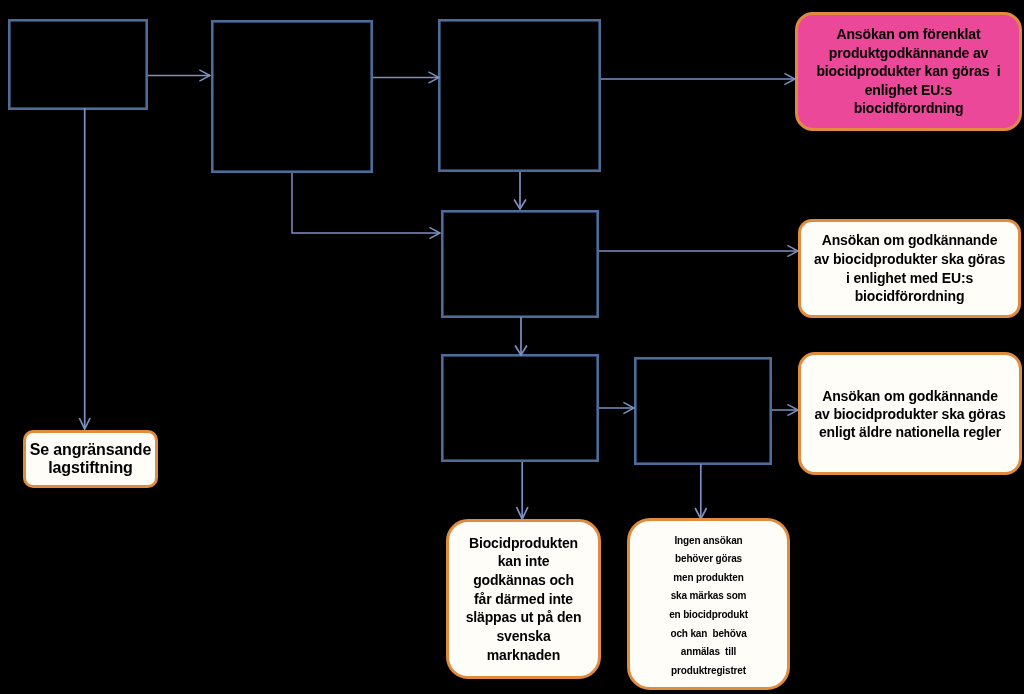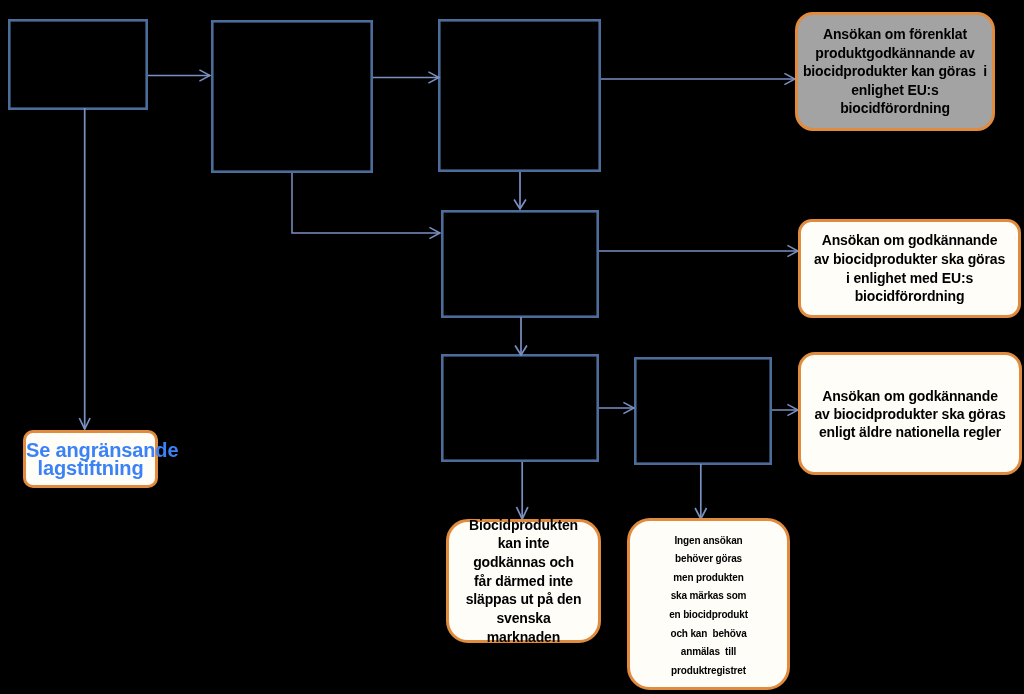--- a/index.html
+++ b/index.html
@@ -76,43 +76,43 @@
       <polyline class="conn" points="522.2,462 522.2,519" stroke-width="1.7" stroke="#7b90c2"></polyline>
       <path class="conn" d="M 516.5 507 L 522.2 519 L 527.9000000000001 507" stroke-width="1.7" stroke="#7b90c2"></path>
     </g>
     <g>
       <polyline class="conn" points="700.8,464 700.8,519" stroke-width="1.7" stroke="#7b90c2"></polyline>
       <path class="conn" d="M 695.0999999999999 508 L 700.8 519 L 706.5 508" stroke-width="1.7" stroke="#7b90c2"></path>
     </g>
   </svg>
 
   <div id="callouts-layer">
-    <div class="callout" style="left: 795px; top: 12px; width: 200px; height: 119px; border-radius: 18px; line-height: 18.5px; font-size: 14px; background-color: #a3a3a3; border-color: rgb(224, 139, 62); color: rgb(0, 0, 0);">
+    <div class="callout" style="left: 795px; top: 12px; width: 227px; height: 119px; border-radius: 18px; line-height: 18.5px; font-size: 14px; background-color: #ec4899; border-color: rgb(224, 139, 62); color: rgb(0, 0, 0);">
       <span class="ctext">Ansökan om förenklat
 produktgodkännande av
 biocidprodukter kan göras  i
 enlighet EU:s
 biocidförordning</span>
     </div>
     <div class="callout" style="left: 798px; top: 219px; width: 223px; height: 99px; border-radius: 14px; line-height: 18.7px; font-size: 14px; background-color: rgb(255, 253, 248); border-color: rgb(224, 139, 62); color: rgb(0, 0, 0);">
       <span class="ctext">Ansökan om godkännande
 av biocidprodukter ska göras
 i enlighet med EU:s
 biocidförordning</span>
     </div>
     <div class="callout" style="left: 798px; top: 352px; width: 224px; height: 123px; border-radius: 17px; line-height: 18px; font-size: 14px; background-color: rgb(255, 253, 248); border-color: rgb(224, 139, 62); color: rgb(0, 0, 0);">
       <span class="ctext">Ansökan om godkännande
 av biocidprodukter ska göras
 enligt äldre nationella regler</span>
     </div>
-    <div class="callout" style="left: 23px; top: 430px; width: 135px; height: 58px; border-radius: 10px; line-height: 18px; font-size: 20px; background-color: rgb(255, 253, 248); border-color: rgb(224, 139, 62); color: #3b82f6;">
+    <div class="callout" style="left: 23px; top: 430px; width: 135px; height: 58px; border-radius: 10px; line-height: 18px; font-size: 16px; background-color: rgb(255, 253, 248); border-color: rgb(224, 139, 62); color: #000000;">
       <span class="ctext">Se angränsande
 lagstiftning</span>
     </div>
-    <div class="callout" style="left: 446px; top: 519px; width: 155px; height: 124px; border-radius: 22px; line-height: 18.67px; font-size: 14px; background-color: rgb(255, 253, 248); border-color: rgb(224, 139, 62); color: rgb(0, 0, 0);">
+    <div class="callout" style="left: 446px; top: 519px; width: 155px; height: 160px; border-radius: 22px; line-height: 18.67px; font-size: 14px; background-color: rgb(255, 253, 248); border-color: rgb(224, 139, 62); color: rgb(0, 0, 0);">
       <span class="ctext">Biocidprodukten
 kan inte
 godkännas och
 får därmed inte
 släppas ut på den
 svenska
 marknaden</span>
     </div>
     <div class="callout" style="left: 627px; top: 518px; width: 163px; height: 172px; border-radius: 23px; line-height: 18.6px; font-size: 10px; padding-top: 4px; background-color: rgb(255, 253, 248); border-color: rgb(224, 139, 62); color: rgb(0, 0, 0);">
       <span class="ctext">Ingen ansökan

